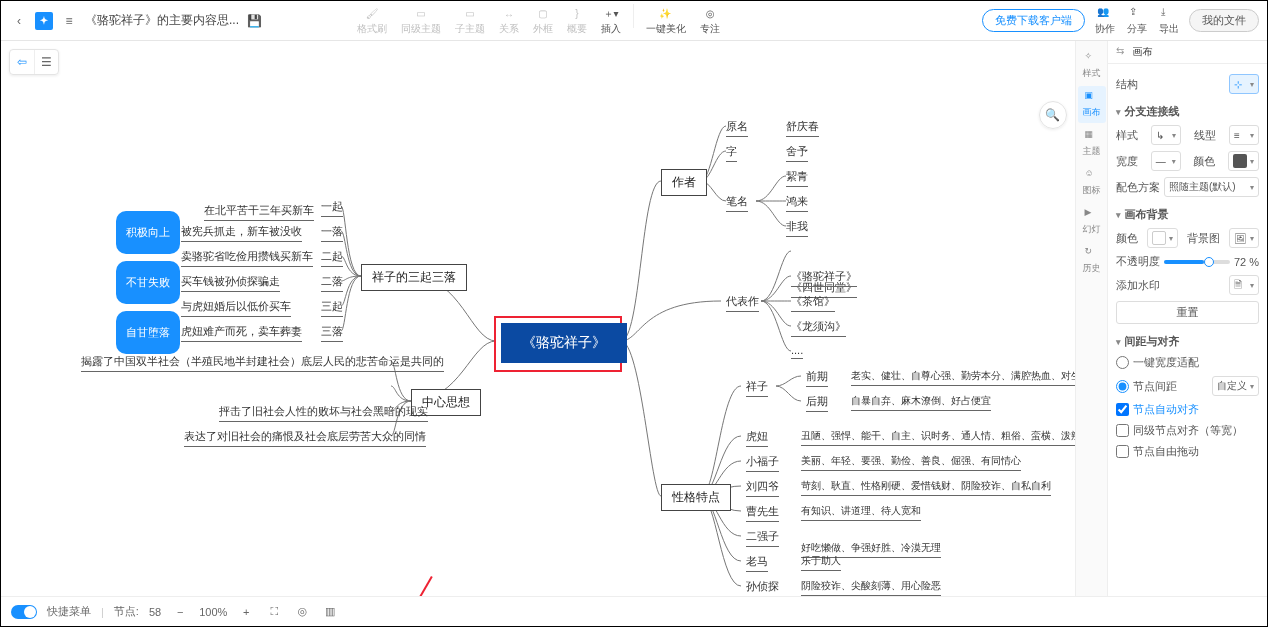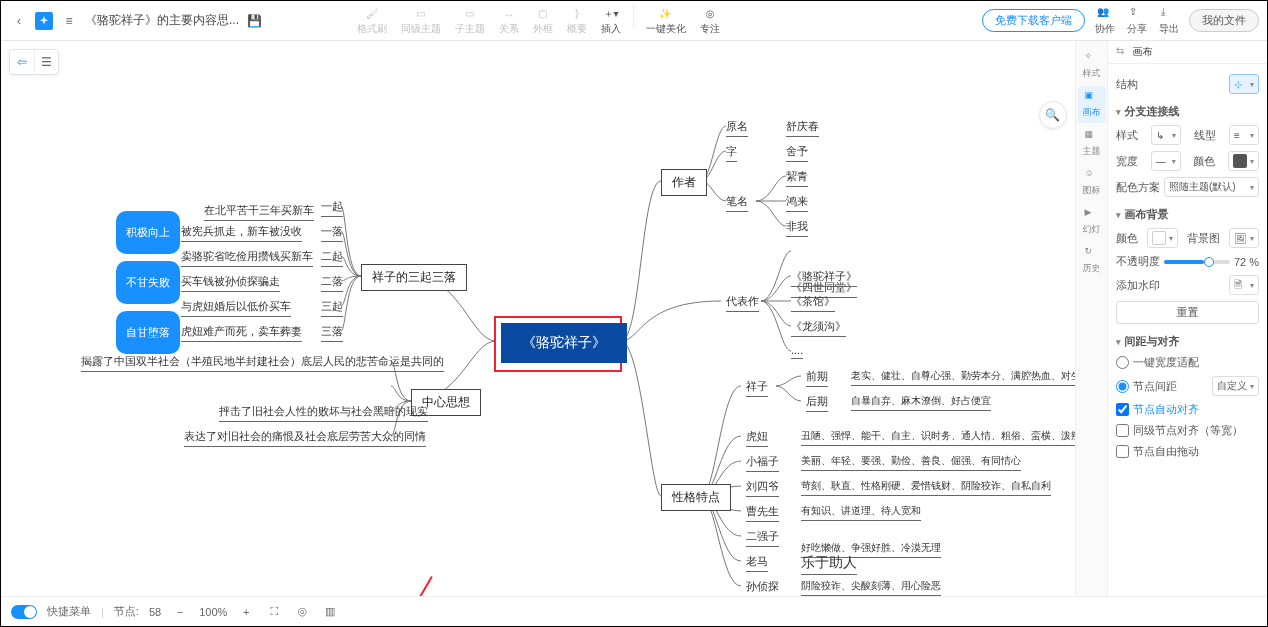--- a/index.html
+++ b/index.html
@@ -249,21 +249,21 @@
     <div class="uline" style="left:800px;top:388px;font-size:10px;">丑陋、强悍、能干、自主、识时务、通人情、粗俗、蛮横、泼辣、精明、自私</div>
     <div class="uline" style="left:745px;top:413px;">小福子</div>
     <div class="uline" style="left:800px;top:413px;font-size:10px;">美丽、年轻、要强、勤俭、善良、倔强、有同情心</div>
     <div class="uline" style="left:745px;top:438px;">刘四爷</div>
     <div class="uline" style="left:800px;top:438px;font-size:10px;">苛刻、耿直、性格刚硬、爱惜钱财、阴险狡诈、自私自利</div>
     <div class="uline" style="left:745px;top:463px;">曹先生</div>
     <div class="uline" style="left:800px;top:463px;font-size:10px;">有知识、讲道理、待人宽和</div>
     <div class="uline" style="left:745px;top:488px;">二强子</div>
     <div class="uline" style="left:800px;top:488px;font-size:10px;margin-top:12px;">好吃懒做、争强好胜、冷漠无理</div>
     <div class="uline" style="left:745px;top:513px;">老马</div>
-    <div class="uline" style="left:800px;top:513px;font-size:14px;">乐于助人</div>
+    <div class="uline" style="left:800px;top:513px;font-size:10px;">乐于助人</div>
     <div class="uline" style="left:745px;top:538px;">孙侦探</div>
     <div class="uline" style="left:800px;top:538px;font-size:10px;">阴险狡诈、尖酸刻薄、用心险恶</div>
 
     <div class="arrow" style="left:430px;top:535px;height:200px;transform:rotate(30deg);"></div>
   </div>
 
   <div class="rail">
     <div class="rail-item">
         <span class="ic">✧</span>
         <span>样式</span>

